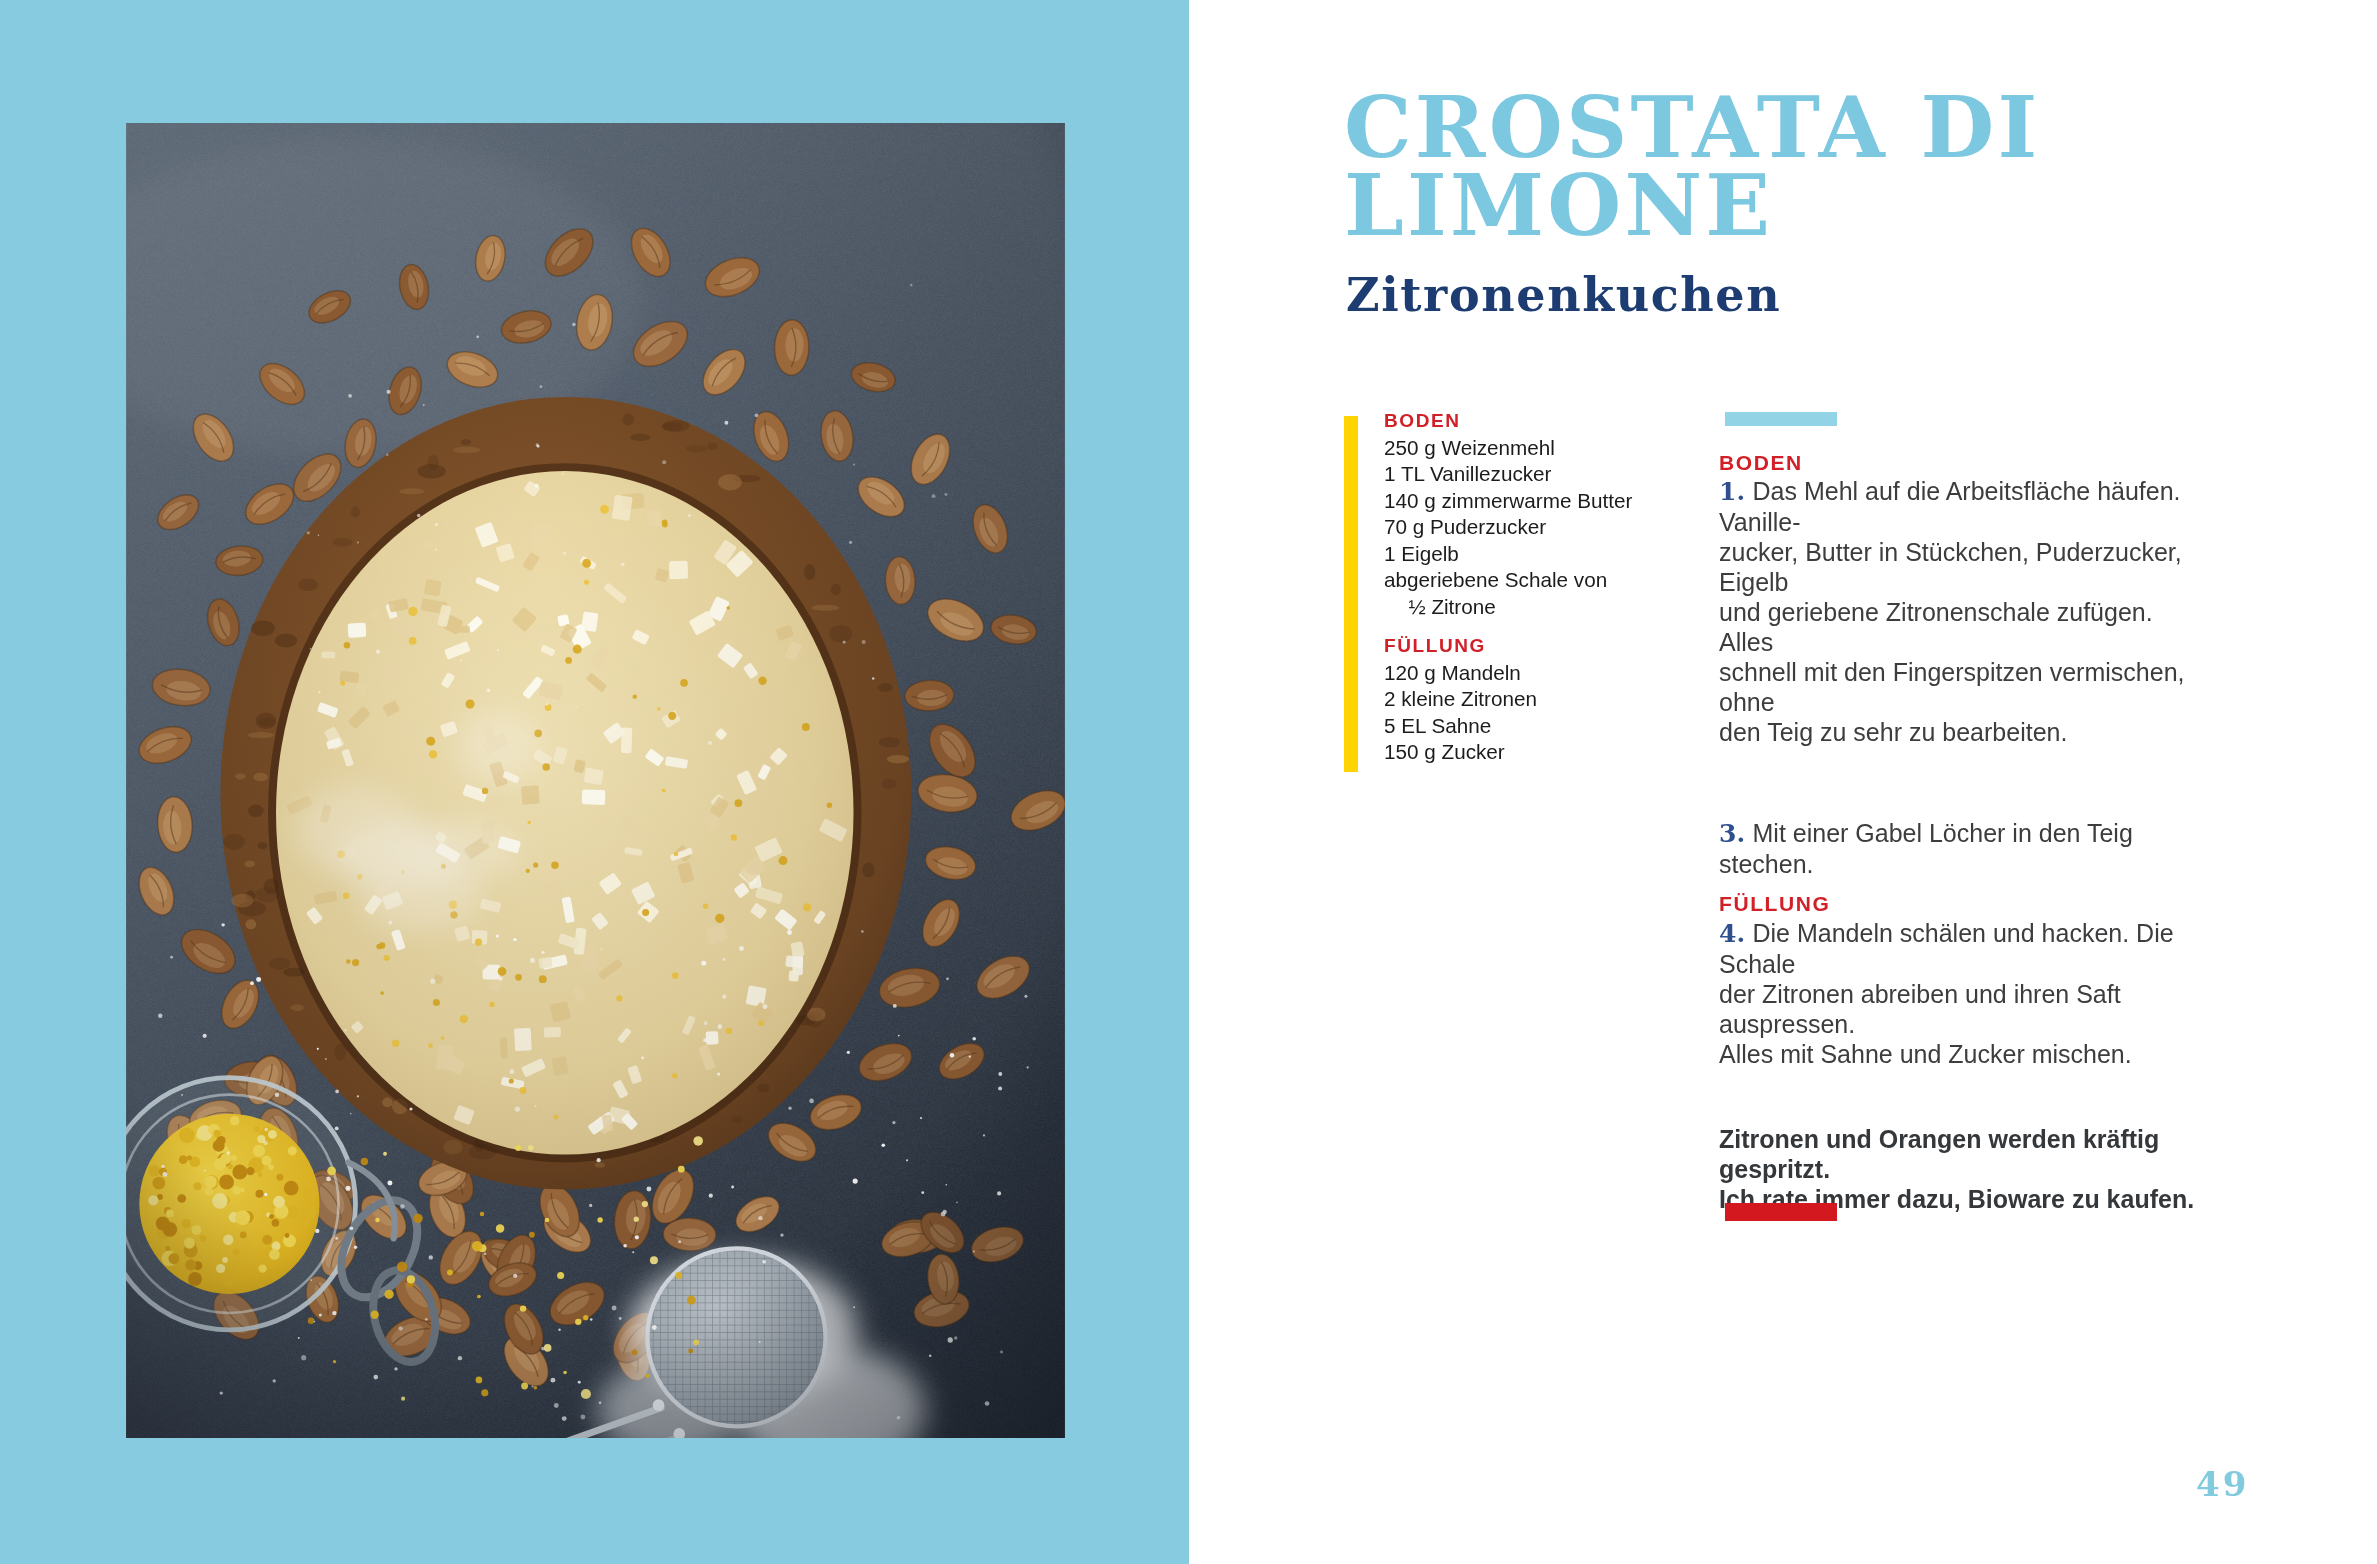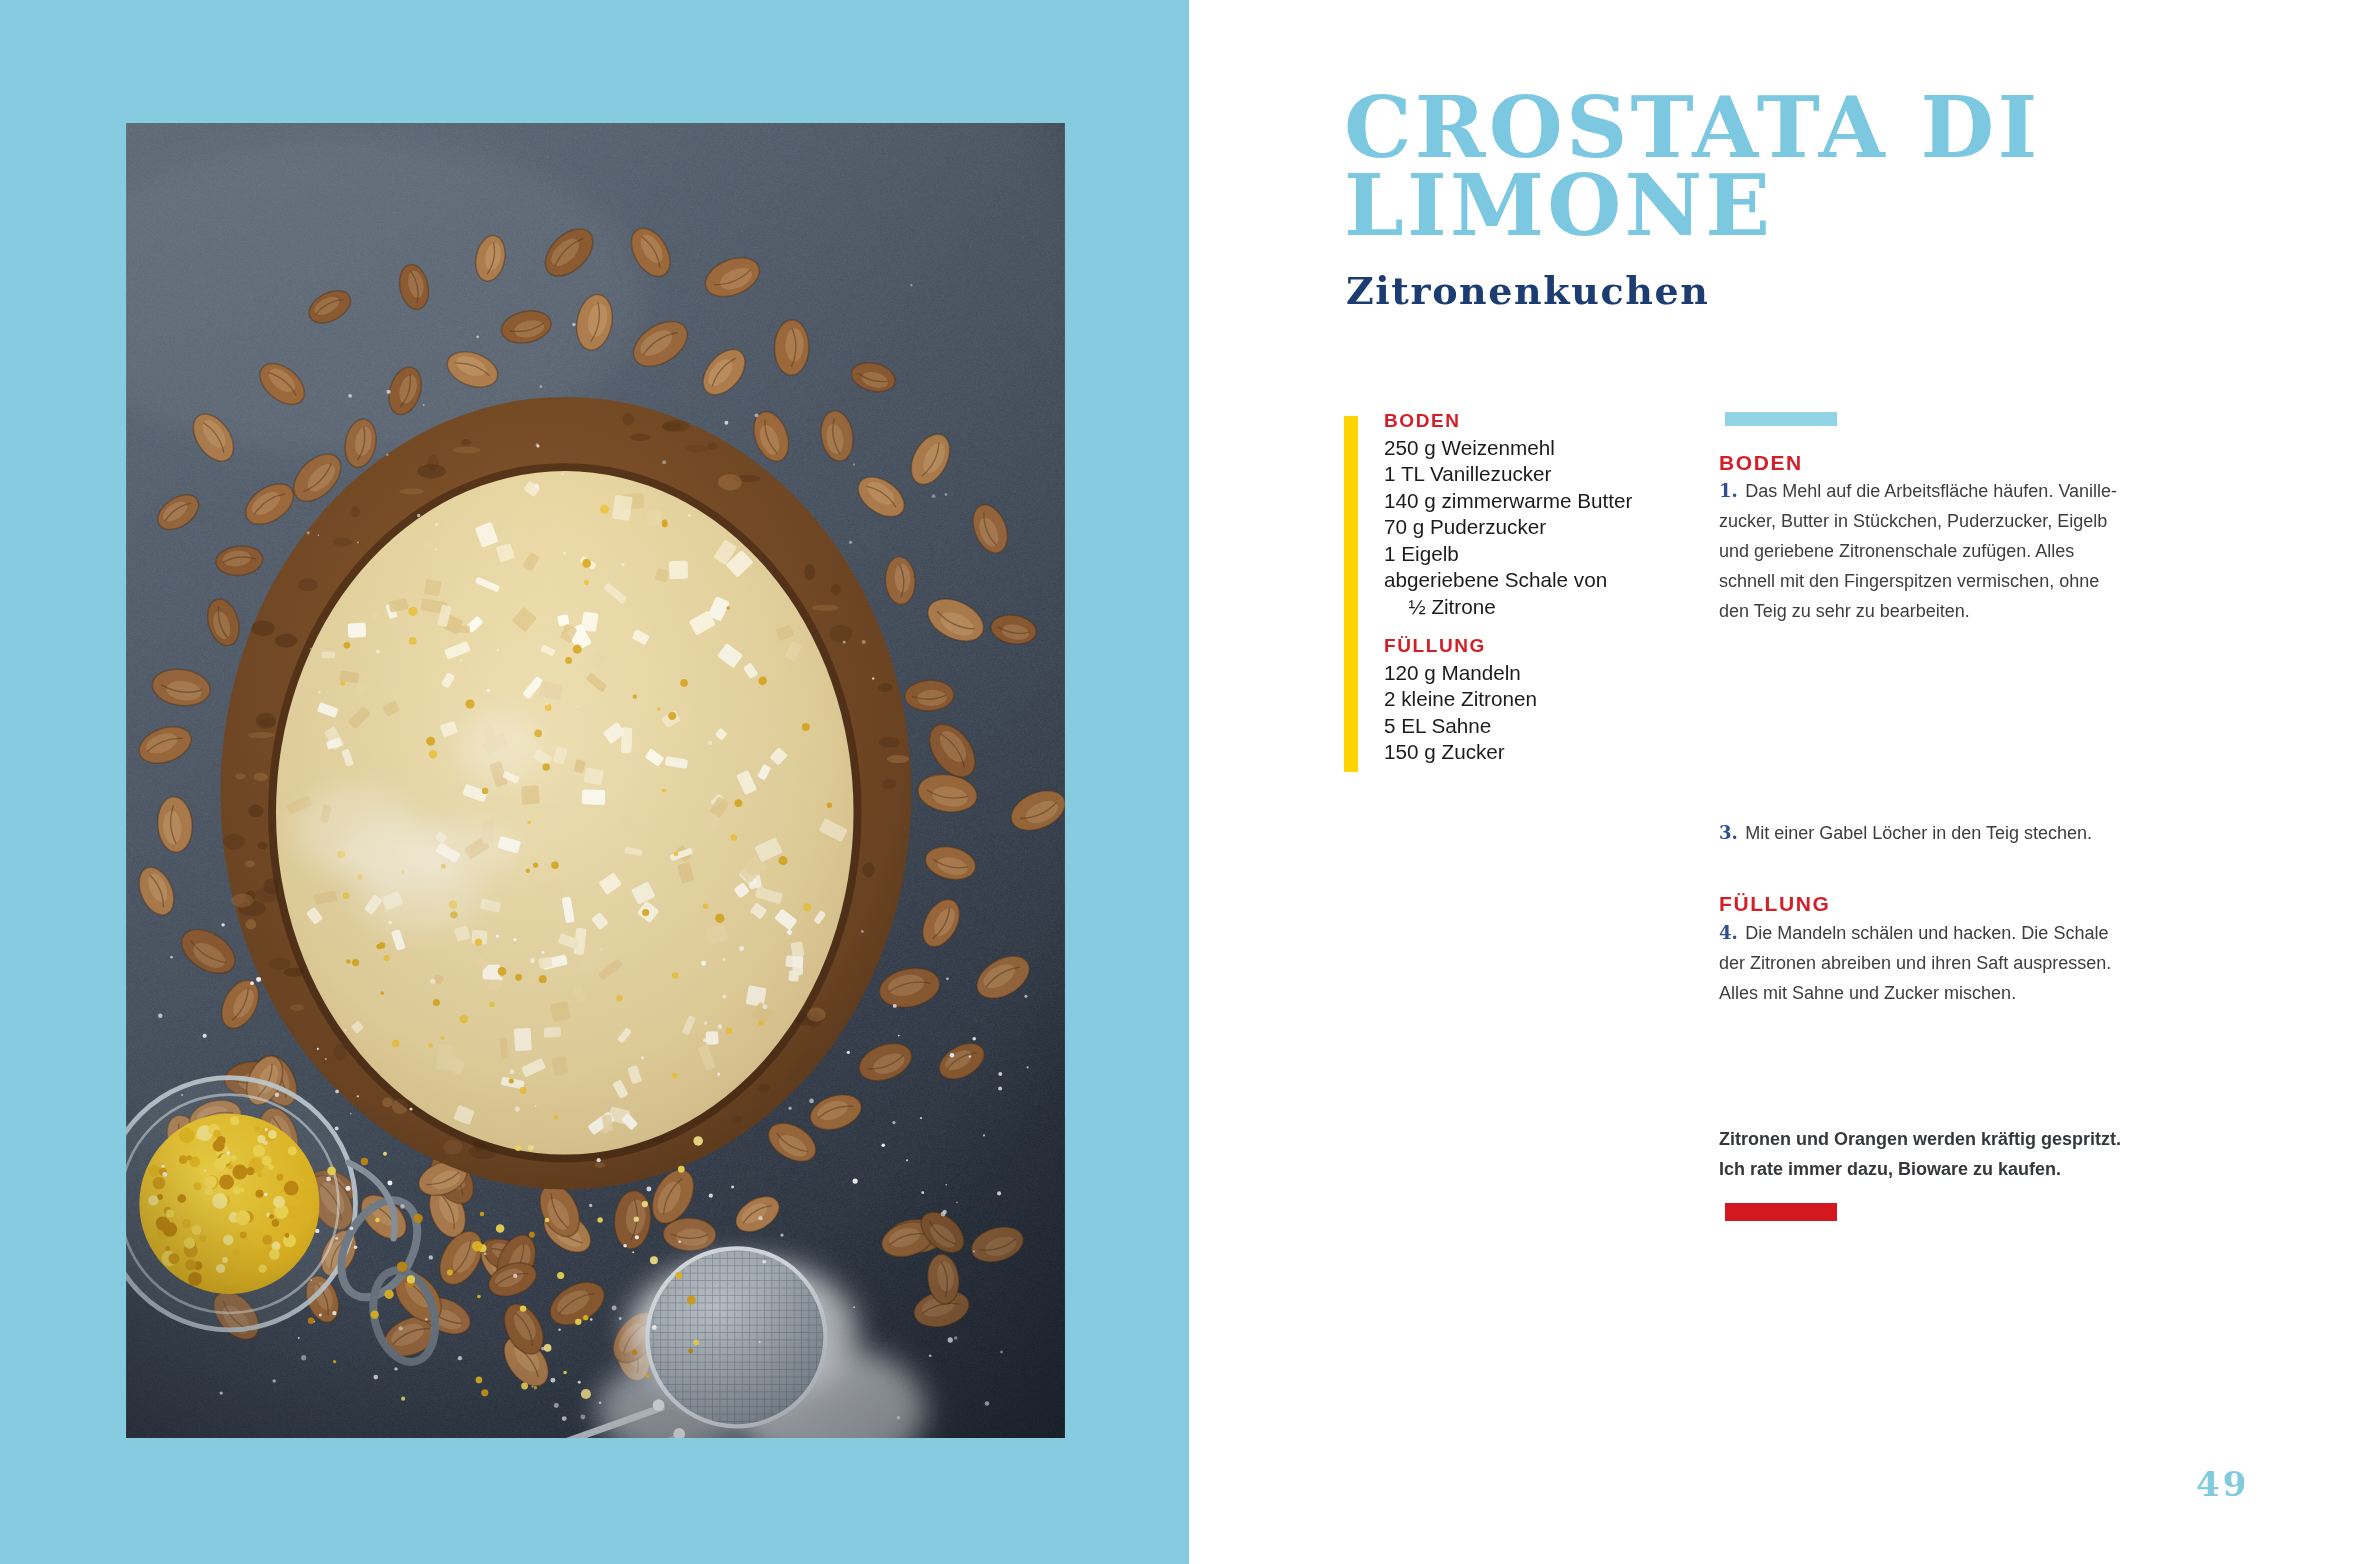--- a/index.html
+++ b/index.html
@@ -9,33 +9,33 @@
 
   
   #blue-panel{left:0;top:0;width:1189px;height:1564px;background:#87CBE0;}
   #photo{left:126px;top:123px;width:939px;height:1315px;}
   #photo svg{display:block;}
 
   
   #title{left:1344px;top:88px;color:#7CC8E1;font-family:"DejaVu Serif",serif;
          font-weight:bold;font-size:85px;line-height:78px;letter-spacing:3.2px;white-space:pre-line;}
   #subtitle{left:1346px;top:268px;color:#1D3D72;font-family:"DejaVu Serif",serif;
-            font-weight:bold;font-size:38px;letter-spacing:1.6px;}
+            font-weight:bold;font-size:46px;letter-spacing:1.6px;}
 
   
   #yellow-bar{left:1344px;top:416px;width:13.8px;height:356px;background:#FFD400;}
   #ingredients{left:1384px;top:408px;width:339px;font-size:20.7px;line-height:26.5px;color:#1C1C1E;}
   .ing-heading{font-weight:bold;font-size:19px;letter-spacing:1.6px;color:#D22028;}
   .ing-heading.second{margin-top:13.2px;}
   .ing-item{}
   .ing-item.indent{padding-left:24.4px;}
 
   
   #blue-bar{left:1725px;top:412px;width:112px;height:13.8px;background:#92D3E5;}
-  .instr{left:1719px;width:493px;color:#3D3D3F;font-size:18px;line-height:30px;}
+  .instr{left:1719px;width:493px;color:#3D3D3F;font-size:25px;line-height:30px;}
   .instr-heading{font-weight:bold;font-size:21px;letter-spacing:1.6px;color:#D22028;}
   .step-text{white-space:pre-line;}
   .step-num{font-family:"DejaVu Serif",serif;font-weight:bold;color:#2F4F8E;margin-right:7.4px;}
   #note{font-weight:bold;color:#35383B;white-space:pre-line;}
   #red-bar{left:1725px;top:1203px;width:112px;height:18px;background:#D3191F;}
 
   #page-number{left:2196px;top:1464px;color:#82CBDF;font-family:"DejaVu Serif",serif;
                font-weight:bold;font-size:34px;letter-spacing:3.2px;}
 </style>
 </head>

